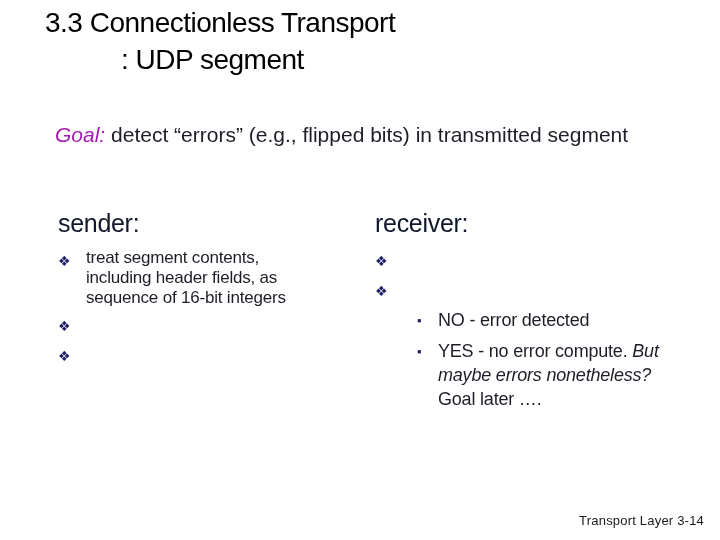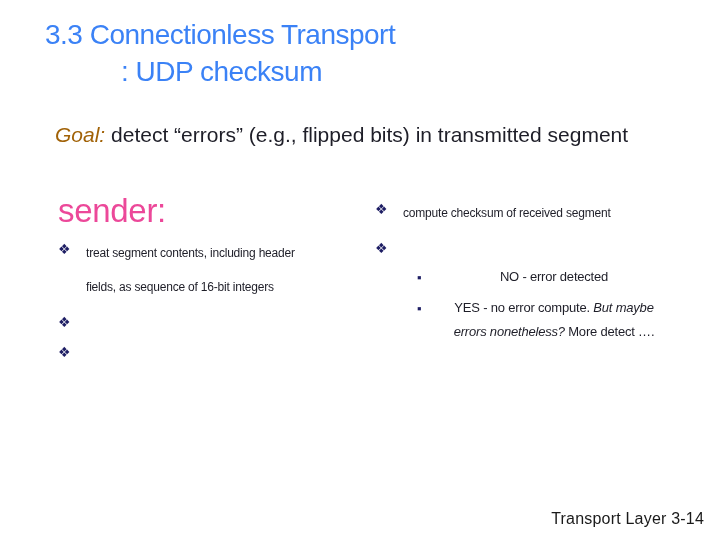--- a/index.html
+++ b/index.html
@@ -13,75 +13,75 @@
     height: 540px;
     background: #ffffff;
     font-family: "Liberation Sans", sans-serif;
     color: #1e1e28;
     overflow: hidden;
   }
   
   .title {
     position: absolute;
     left: 45px;
-    top: 16px;
-    color: #3b82f6;
+    top: 4px;
+    color: #000000;
     font-size: 28px;
     line-height: 37px;
     letter-spacing: -0.5px;
   }
   .title .line2 {
     padding-left: 76px;
   }
   
   .goal {
     position: absolute;
     left: 55px;
     top: 120px;
     width: 632px;
     font-size: 21px;
     line-height: 29px;
     padding-left: 30px;
     text-indent: -30px;
   }
   .goal .goal-label {
     font-style: italic;
-    color: #a16207;
+    color: #a21caf;
   }
   
   .col {
     position: absolute;
     top: 196px;
   }
   .col-sender { left: 58px; width: 300px; }
   .col-receiver { left: 375px; width: 320px; }
   .col-heading {
-    color: #ec4899;
-    font-size: 33px;
+    color: #0f172a;
+    font-size: 25px;
     line-height: 30px;
-    margin: 0 0 10px 0;
+    margin: 12px 0 10px 0;
     font-weight: normal;
     letter-spacing: -0.3px;
   }
   .bullet-list { }
   .bullet-row {
     display: flex;
     align-items: flex-start;
     margin-bottom: 5px;
   }
   .bullet-glyph {
     flex: 0 0 28px;
     color: #1e1e64;
     font-size: 14px;
     line-height: 24px;
     padding-top: 1px;
   }
   .bullet-text {
-    font-size: 12px;
-    line-height: 34px;
+    font-size: 17px;
+    line-height: 20px;
     letter-spacing: -0.2px;
   }
   .col-sender .bullet-text { width: 218px; }
   .col-receiver .bullet-text { width: 235px; }
   
   .sub-list {
     margin-left: 42px;
     margin-top: 2px;
   }
   .sub-row {
@@ -90,45 +90,44 @@
     margin-bottom: 6px;
   }
   .sub-glyph {
     flex: 0 0 21px;
     color: #1e1e64;
     font-size: 13px;
     line-height: 24px;
     padding-top: 1px;
   }
   .sub-text {
-    font-size: 13px;
+    font-size: 18px;
     line-height: 24px;
     width: 232px;
     letter-spacing: -0.2px;
-    text-align: center;
   }
   .italic-seg { font-style: italic; }
   
   .footer {
     position: absolute;
     right: 16px;
     bottom: 12px;
-    font-size: 16px;
+    font-size: 13px;
     color: #1a1a1a;
     letter-spacing: 0.2px;
   }
 </style>
 </head>
 <body>
 
 <div class="slide">
 
   <div class="title">
     <div class="line1">3.3 Connectionless Transport</div>
-    <div class="line2">: UDP checksum</div>
+    <div class="line2">: UDP segment</div>
   </div>
 
   <div class="goal"><span class="goal-label">Goal:</span><span> detect “errors” (e.g., flipped bits) in transmitted segment</span></div>
 
   <div class="col col-sender">
     <h2 class="col-heading">sender:</h2>
     <div class="bullet-list">
       <div class="bullet-row">
         <span class="bullet-glyph">❖</span>
         <span class="bullet-text">treat segment contents, including header fields, as sequence of 16-bit integers</span>
@@ -136,36 +135,36 @@
       <div class="bullet-row">
         <span class="bullet-glyph">❖</span>
       </div>
       <div class="bullet-row">
         <span class="bullet-glyph">❖</span>
       </div>
     </div>
   </div>
 
   <div class="col col-receiver">
+    <h2 class="col-heading">receiver:</h2>
     <div class="bullet-list">
       <div class="bullet-row">
         <span class="bullet-glyph">❖</span>
-        <span class="bullet-text">compute checksum of received segment</span>
       </div>
       <div class="bullet-row">
         <span class="bullet-glyph">❖</span>
       </div>
     </div>
     <div class="sub-list">
       <div class="sub-row">
         <span class="sub-glyph">▪</span>
         <span class="sub-text">NO - error detected</span>
       </div>
       <div class="sub-row">
         <span class="sub-glyph">▪</span>
-        <span class="sub-text"><span>YES - no error compute. </span><span class="italic-seg">But maybe errors nonetheless?</span><span> More detect ….</span></span>
+        <span class="sub-text"><span>YES - no error compute. </span><span class="italic-seg">But maybe errors nonetheless?</span><span> Goal later ….</span></span>
       </div>
     </div>
   </div>
 
   <div class="footer">Transport Layer 3-14</div>
 
 </div>
 
 </body></html>

